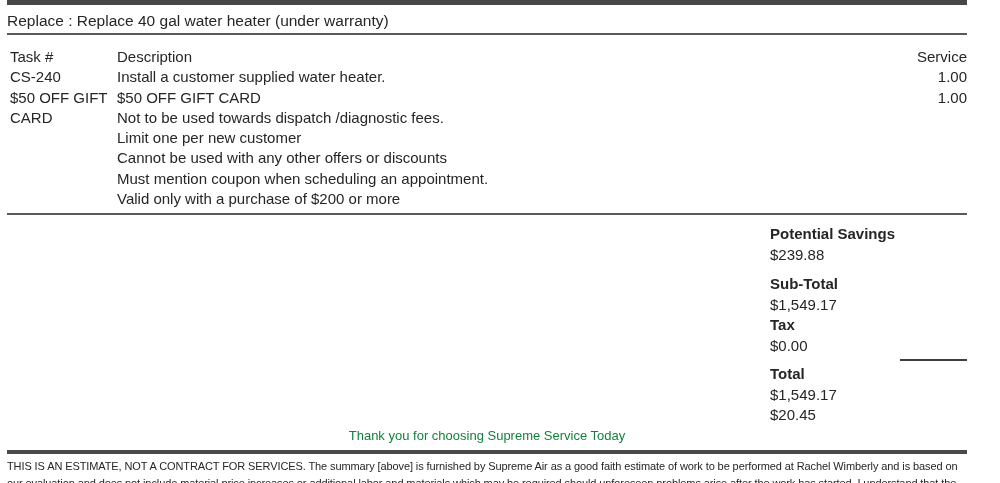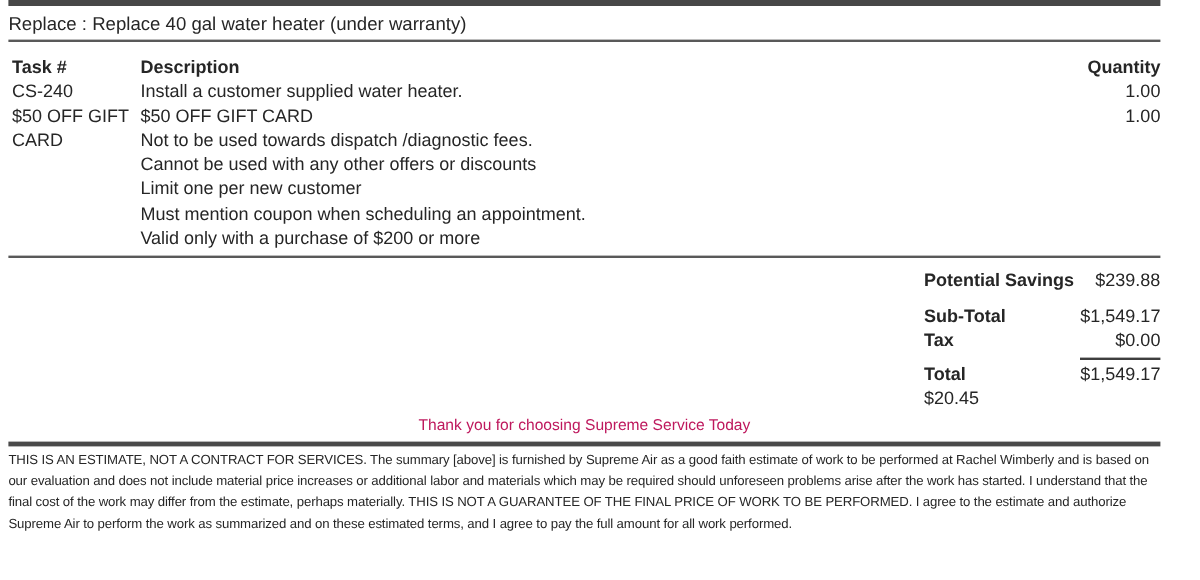--- a/index.html
+++ b/index.html
@@ -38,49 +38,49 @@
 
   .items {
     display: grid;
     grid-template-columns: 107px 1fr 130px;
     padding-left: 3px;
     margin-top: 12px;
     font-size: 15px;
     line-height: 20.3px;
   }
   .cell { align-self: start; }
-  .cell.h { font-weight: 700; }
+  .cell.h { font-weight: 400; }
   .cell.qty { text-align: right; }
 
   .totals {
     width: 197px;
     margin-left: auto;
     margin-right: 0;
     margin-top: 9px;
     font-size: 15px;
     line-height: 20.5px;
   }
-  .trow { display: flex; justify-content: space-between; }
+  .trow { display: flex; justify-content: space-between; flex-direction: column; }
   .trow .lbl { font-weight: 700; }
   .trow .val { text-align: left; }
   .trow.gap-below { margin-bottom: 9px; }
   .total-rule {
     width: 67px;
     height: 0;
     border: none;
     border-top: 2px solid #3e3e3e;
     margin: 3px 0 3px auto;
   }
 
   .thanks {
     text-align: center;
     font-size: 13px;
     line-height: 16px;
     margin-top: 2px;
-    color: #be185d;
+    color: #15803d;
   }
 
   .thick-rule {
     height: 4px;
     background: #4a4a4a;
     margin: 6px 33px 0 7px;
   }
 
   .disclaimer {
     margin: 4px 33px 0 7px;
@@ -99,32 +99,32 @@
 
   <div class="content">
     <div class="doc-title">Replace : Replace 40 gal water heater (under warranty)</div>
 
     <div class="rule title-rule"></div>
 
     <div class="items">
 
       <div class="cell h">Task #</div>
       <div class="cell h">Description</div>
-      <div class="cell h qty">Quantity</div>
+      <div class="cell h qty">Service</div>
 
       <div class="cell">CS-240</div>
       <div class="cell">Install a customer supplied water heater.</div>
       <div class="cell qty">1.00</div>
 
       <div class="cell">$50 OFF GIFT CARD</div>
       <div class="cell">
         <div>$50 OFF GIFT CARD</div>
         <div>Not to be used towards dispatch /diagnostic fees.</div>
+        <div>Limit one per new customer</div>
         <div>Cannot be used with any other offers or discounts</div>
-        <div>Limit one per new customer</div>
         <div>Must mention coupon when scheduling an appointment.</div>
         <div>Valid only with a purchase of $200 or more</div>
       </div>
       <div class="cell qty">1.00</div>
     </div>
 
     <div class="rule table-rule"></div>
 
     <div class="totals">
       <div class="trow gap-below">

